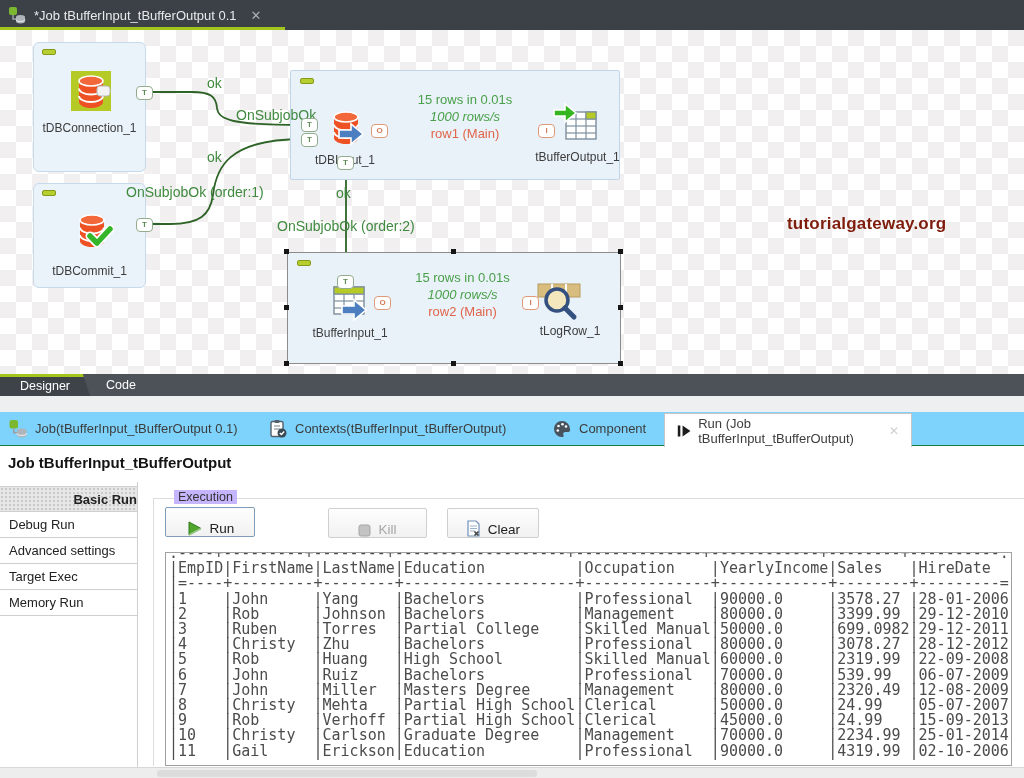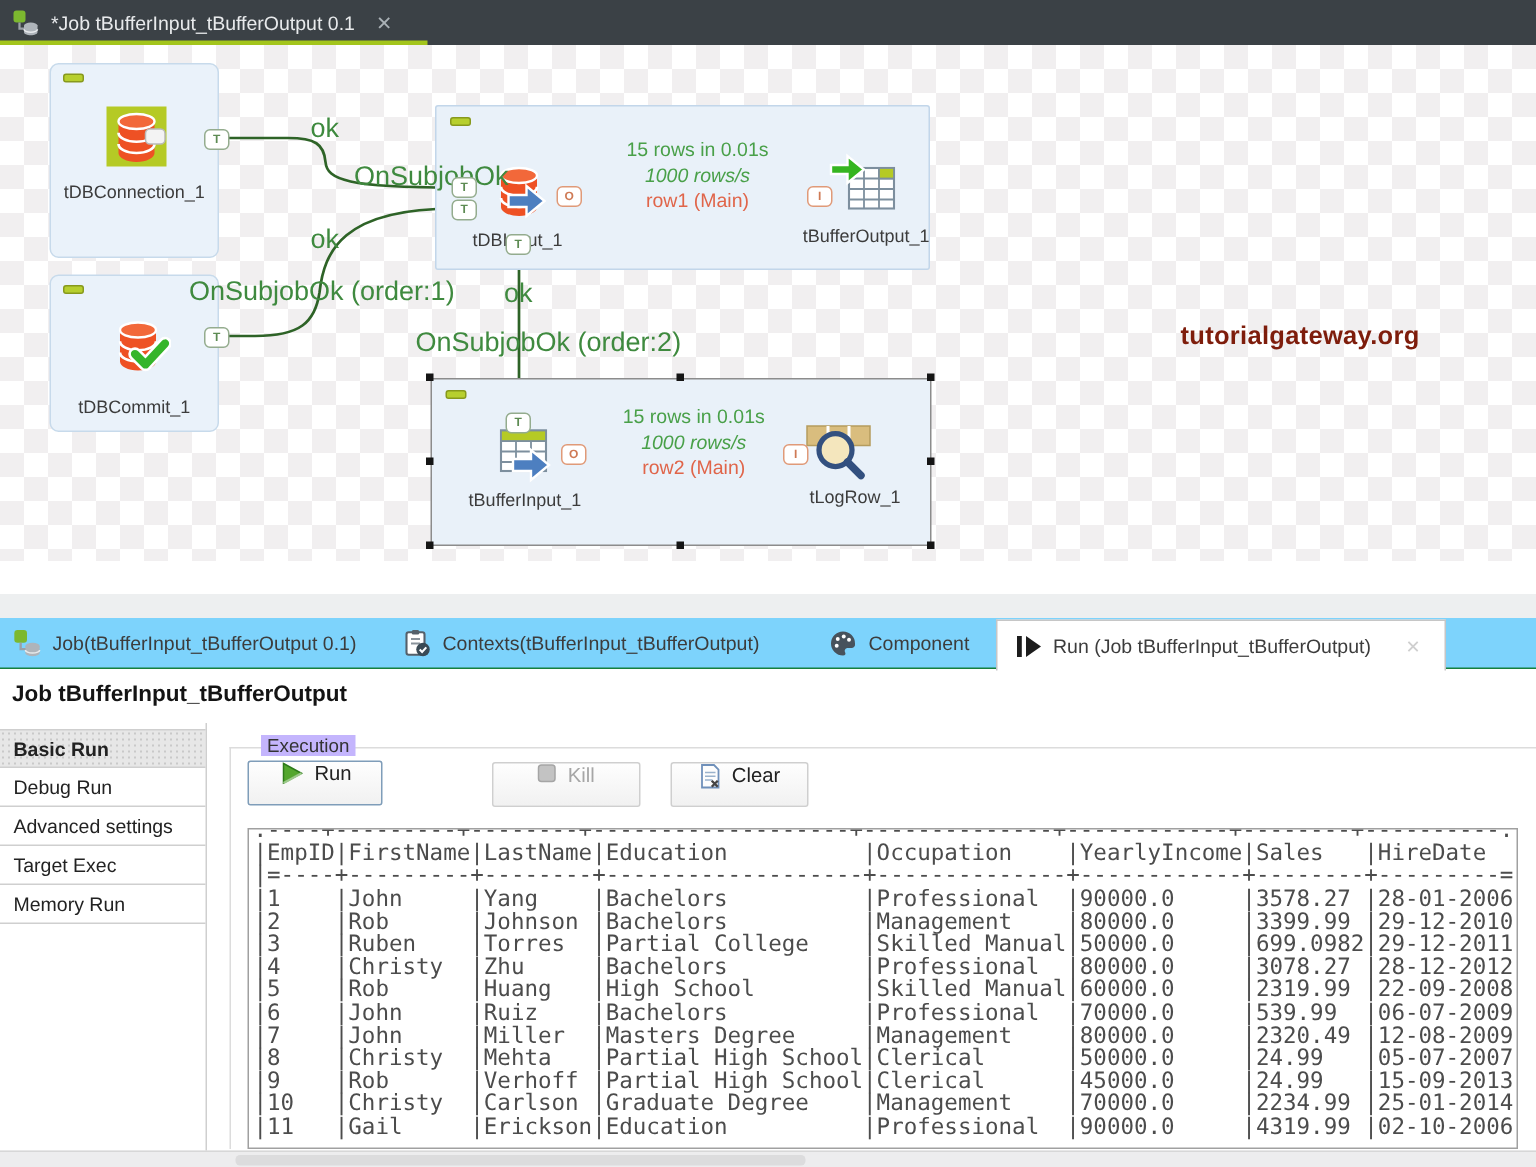--- a/index.html
+++ b/index.html
@@ -23,21 +23,21 @@
   .worange{stroke:#eb9f82;stroke-width:1.5;fill:none;}
   .cbox{position:absolute;background:#eaf2fa;border:1px solid #c7daeb;border-radius:6px;}
   .subjob{position:absolute;background:#e9f1f9;border:1px solid #c2d6ea;border-radius:2px;}
   .subjob.sel{border-color:#8c8c8c;}
   .badge{position:absolute;width:14px;height:6px;background:#b7cf2e;border:1px solid #87991c;border-radius:2px;}
   .cicon{position:absolute;}
   .clabel{position:absolute;font-size:12px;color:#3c3c3c;text-align:center;white-space:nowrap;}
   .port{position:absolute;width:17px;height:14px;background:#fff;border:1px solid #94ac8e;border-radius:4px;
         font-size:8px;line-height:12px;font-weight:bold;text-align:center;color:#5d8b53;z-index:5;}
   .port.io{border-color:#e09a78;color:#cf7a55;}
-  .llabel{position:absolute;font-size:18px;color:#3f8a3f;white-space:nowrap;}
+  .llabel{position:absolute;font-size:14px;color:#3f8a3f;white-space:nowrap;}
   .stat{position:absolute;font-size:13px;color:#49a049;text-align:center;white-space:nowrap;}
   .stat.rate{font-style:italic;}
   .stat.rowname{color:#e0654a;}
   .hd{position:absolute;width:5px;height:5px;background:#151515;z-index:6;}
   .watermark{position:absolute;font-size:17px;font-weight:bold;color:#7e1d0c;letter-spacing:.2px;}
 
   
   .dstrip{position:absolute;left:0;top:374px;width:1024px;height:22px;background:#4c5258;}
   .dtab{position:absolute;top:0;height:22px;color:#fff;font-size:12.5px;line-height:22px;text-align:center;}
   .dtab.active{background:#3d4349;border-top:3px solid #a3c51c;line-height:19px;
@@ -52,29 +52,29 @@
   .vtab.active{top:1px;height:34px;background:#fff;border:1px solid #c6c6c6;border-bottom:none;
                padding:0 12px;z-index:2;}
   .vtab .x{color:#cfcfcf;font-size:12px;margin-left:16px;}
 
   
   .runpanel{position:absolute;left:0;top:446px;width:1024px;height:332px;background:#fff;}
   .rtitle{position:absolute;left:8px;top:8px;font-size:15px;font-weight:bold;color:#141414;}
   .side{position:absolute;left:0;top:40px;width:137px;}
   .sitem{height:26px;line-height:26px;padding-left:9px;font-size:13px;color:#222;
          border-bottom:1px solid #cfcfcf;cursor:pointer;background:#fff;}
-  .sitem:first-child{border-top:1px solid #cfcfcf;}
+  .sitem:first-child{border-top:1px solid #cfcfcf;text-align:right;}
   .sitem.sel{font-weight:bold;background-color:#e7e7e7;
          background-image:radial-gradient(#c9c9c9 1px, transparent 1px);background-size:4px 4px;}
   .vline{position:absolute;left:137px;top:36px;bottom:0;width:1px;background:#cfcfcf;}
   .grp-top{position:absolute;left:153px;top:52px;right:0;height:1px;background:#dcdcdc;}
   .grp-left{position:absolute;left:153px;top:52px;bottom:12px;width:1px;background:#dcdcdc;}
   .grplabel{position:absolute;left:174px;top:44px;background:#c4b5fd;padding:0 4px;font-size:12.5px;color:#333;}
   .btn{position:absolute;height:30px;background:linear-gradient(#fefefe,#f1f1f1);
-       border:1px solid #cfcfcf;border-radius:2px;display:flex;align-items:flex-start;justify-content:center;
+       border:1px solid #cfcfcf;border-radius:2px;display:flex;align-items:flex-end;justify-content:center;
        gap:7px;font-size:13.5px;color:#222;cursor:pointer;}
   .btn.primary{border-color:#7f9db9;}
   .btn.disabled{color:#a6a6a6;cursor:default;}
   .console{position:absolute;left:165px;top:106px;width:847px;height:214px;background:#fff;
            border:1px solid #a0a0a0;overflow:hidden;}
   .console pre{position:absolute;left:3px;top:-7px;margin:0;
            font-family:"DejaVu Sans Mono","Liberation Mono",monospace;
            font-size:15px;line-height:15.2px;color:#4c4c4c;white-space:pre;}
   .hscroll{position:absolute;left:0;top:321px;width:1024px;height:11px;background:#ededee;
            border-top:1px solid #d7d7d7;}
@@ -224,20 +224,24 @@
     <div class="llabel" style="left:207px;top:45px;">ok</div>
     <div class="llabel" style="left:236px;top:77px;">OnSubjobOk</div>
     <div class="llabel" style="left:207px;top:119px;">ok</div>
     <div class="llabel" style="left:126px;top:154px;">OnSubjobOk (order:1)</div>
     <div class="llabel" style="left:336px;top:155px;">ok</div>
     <div class="llabel" style="left:277px;top:188px;">OnSubjobOk (order:2)</div>
 
     <div class="watermark" style="left:787px;top:184px;">tutorialgateway.org</div>
   </div>
 
+  <div class="dstrip">
+    <div class="dtab active" style="left:0;width:90px;">Designer</div>
+    <div class="dtab" style="left:90px;width:62px;">Code</div>
+  </div>
   <div class="gapstrip"></div>
 
   <div class="vtabs">
     <div class="vtab" style="left:8px;">
       <svg width="20" height="19" viewBox="0 0 18 18">
           <use href="#jobicon"></use>
         </svg>
       <span>Job(tBufferInput_tBufferOutput 0.1)</span>
     </div>
     <div class="vtab" style="left:268px;">
@@ -254,21 +258,21 @@
     <div class="vtab" style="left:552px;">
       <svg width="20" height="20" viewBox="0 0 20 20">
         <path d="M10 2a8 8 0 1 0 0 16c1.6 0 2-1 1.4-2.1-.7-1.3.2-2.9 1.8-2.9H16a2.3 2.3 0 0 0 2-2.8A8 8 0 0 0 10 2z" fill="#47525c"></path>
         <circle cx="6.5" cy="7" r="1.3" fill="#fff"></circle>
         <circle cx="10.5" cy="5.3" r="1.3" fill="#fff"></circle>
         <circle cx="14" cy="7.5" r="1.3" fill="#fff"></circle>
         <circle cx="5.8" cy="11.5" r="1.3" fill="#fff"></circle>
       </svg>
       <span>Component</span>
     </div>
-    <div class="vtab active" style="left:664px;width:300px;">
+    <div class="vtab active" style="left:664px;width:248px;">
       <svg width="18" height="16" viewBox="0 0 18 16">
         <rect x="1" y="1" width="3.2" height="14" fill="#1c1c1c"></rect>
         <path d="M7 1l10 7-10 7z" fill="#1c1c1c"></path>
       </svg>
       <span>Run (Job tBufferInput_tBufferOutput)</span>
       <span class="x">✕</span>
     </div>
   </div>
 
   <div class="runpanel">

